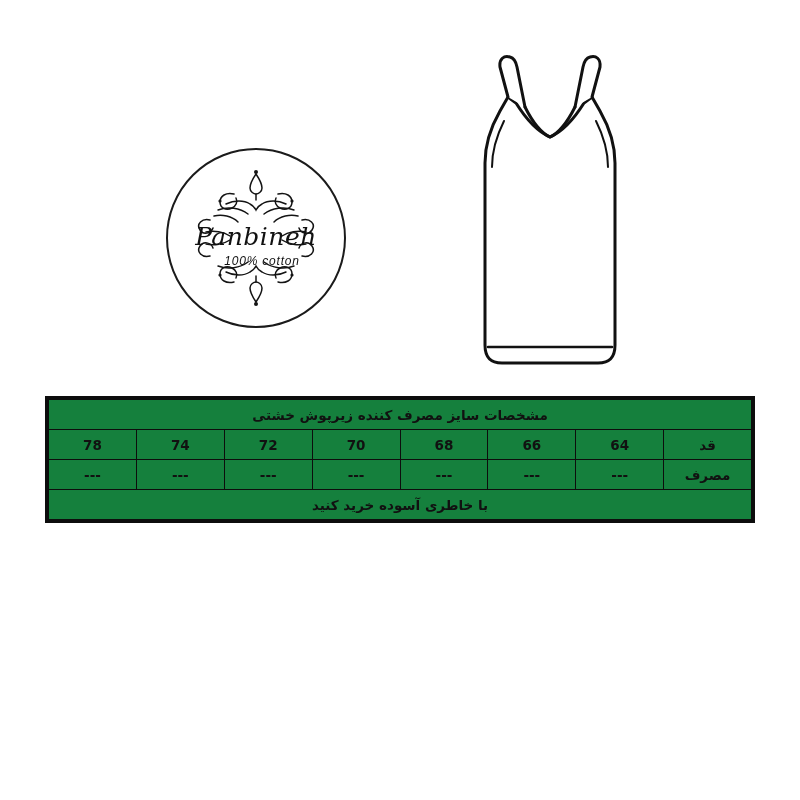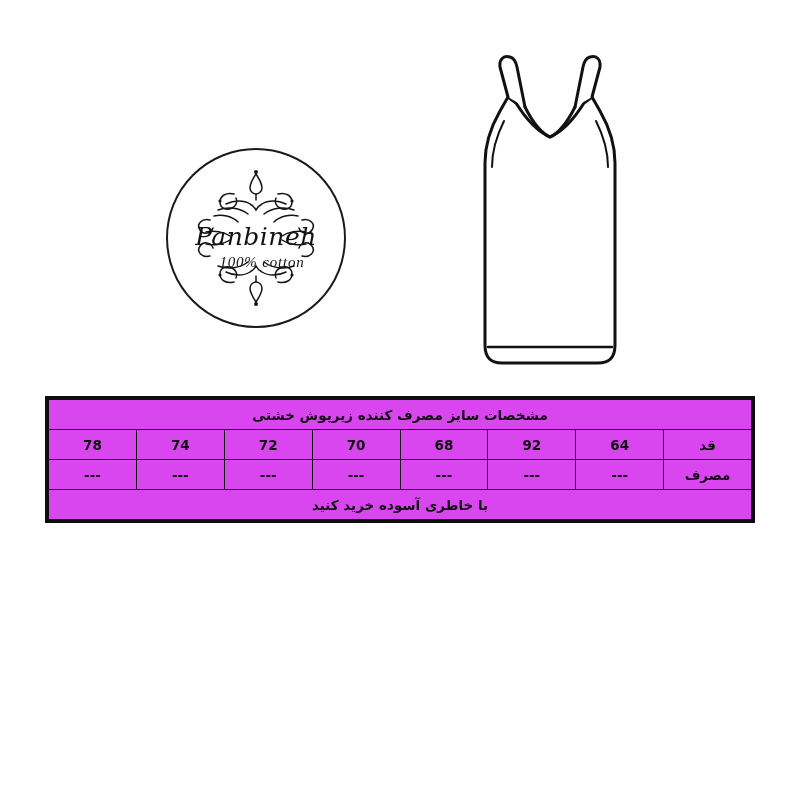--- a/index.html
+++ b/index.html
@@ -51,44 +51,44 @@
     font-size: 25px;
     color: #111111;
     letter-spacing: 0.5px;
   }
   .logo-sub {
     position: absolute;
     left: 12px;
     right: 0;
     top: 106px;
     text-align: center;
-    font-family: Liberation Serif, serif;
+    font-family: Liberation Sans, sans-serif;
     font-style: italic;
-    font-size: 15px;
+    font-size: 12px;
     color: #111111;
     letter-spacing: 0.8px;
   }
 
   
   .garment {
     position: absolute;
     left: 430px;
     top: 45px;
     width: 240px;
     height: 330px;
   }
 
   
   .size-table {
     position: absolute;
     left: 45px;
     top: 396px;
     width: 710px;
     border: 3px solid #0d0d0d;
-    background: #d946ef;
+    background: #15803d;
   }
   table.grid {
     width: 100%;
     border-collapse: collapse;
     table-layout: fixed;
   }
   table.grid td {
     border: 1px solid #0d0d0d;
     height: 30px;
     text-align: center;
@@ -211,21 +211,21 @@
       <tbody>
         <tr class="title-row">
           <td colspan="8" class="rtl">مشخصات سایز مصرف کننده زیرپوش خشتی</td>
         </tr>
         <tr>
           <td>78</td>
           <td>74</td>
           <td>72</td>
           <td>70</td>
           <td>68</td>
-          <td>92</td>
+          <td>66</td>
           <td>64</td>
           <td class="col-label">قد</td>
         </tr>
         <tr>
           <td>---</td>
           <td>---</td>
           <td>---</td>
           <td>---</td>
           <td>---</td>
           <td>---</td>

